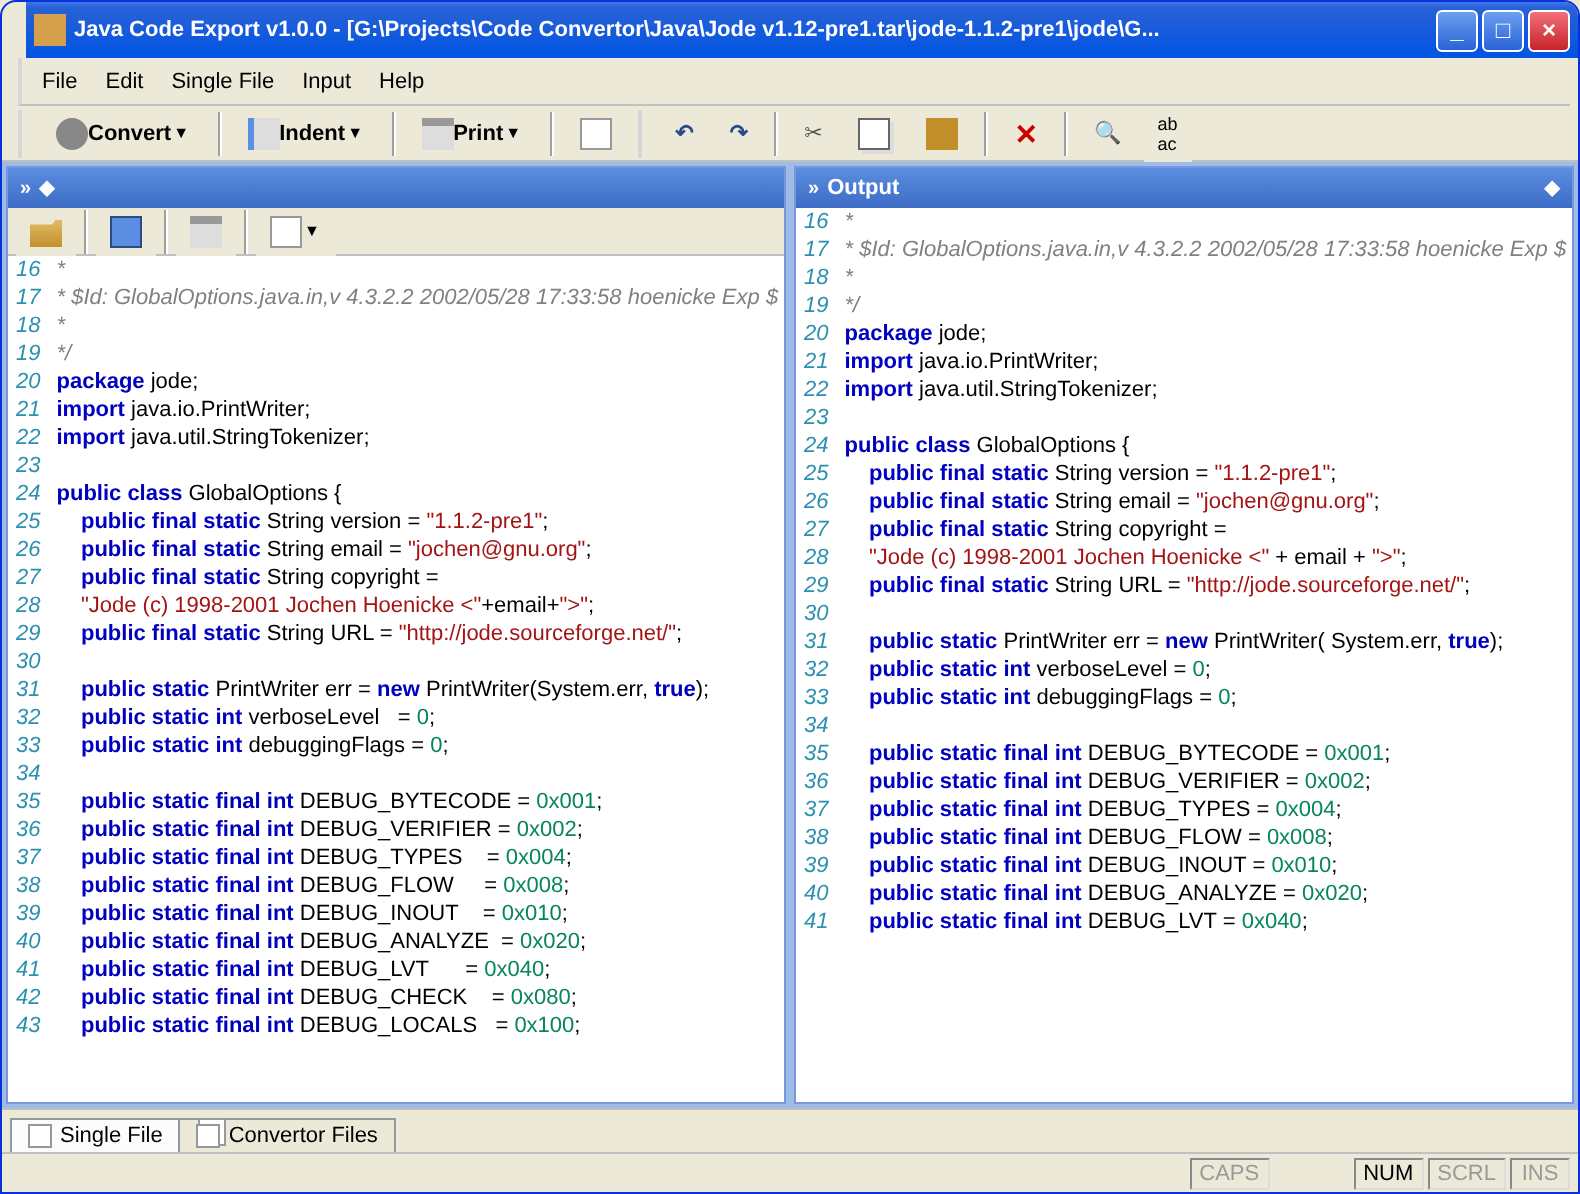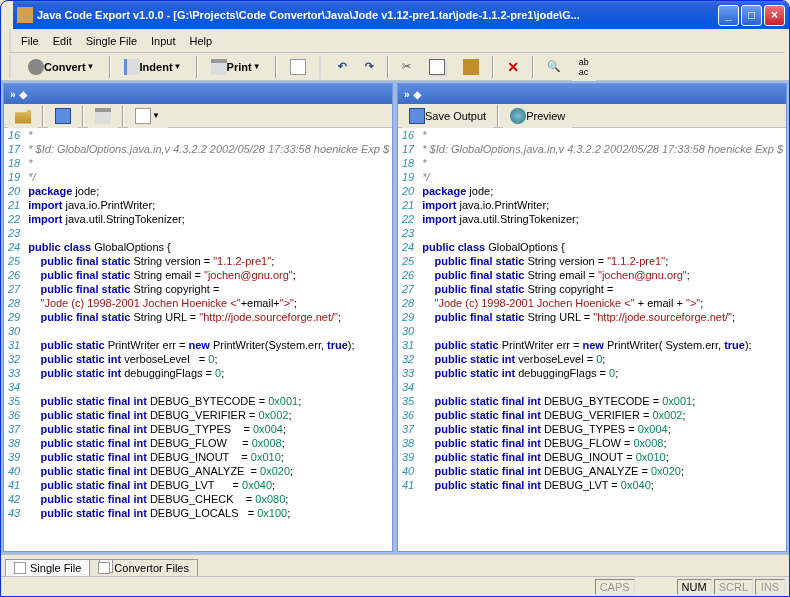--- a/index.html
+++ b/index.html
@@ -180,32 +180,22 @@
     <span class="kw">public static final int</span> DEBUG_LVT      = <span class="num">0x040</span>;
     <span class="kw">public static final int</span> DEBUG_CHECK    = <span class="num">0x080</span>;
     <span class="kw">public static final int</span> DEBUG_LOCALS   = <span class="num">0x100</span>;</div>
 
       </div>
     </div>
 
     <div class="panel">
       <div class="panel-head">
         <span class="ph-icon">»</span>
+        <span class="ph-text">Output</span>
         <span class="ph-icon">◆</span>
-      </div>
-      <div class="panel-tb">
-        <div class="tbtn">
-            <span class="ico ico-save"></span>
-            <span>Save Output</span>
-          </div>
-        <div class="sep"></div>
-        <div class="tbtn">
-            <span class="ico ico-globe"></span>
-            <span>Preview</span>
-          </div>
       </div>
       <div class="editor">
         <div class="gutter" id="output-gutter">16<br>17<br>18<br>19<br>20<br>21<br>22<br>23<br>24<br>25<br>26<br>27<br>28<br>29<br>30<br>31<br>32<br>33<br>34<br>35<br>36<br>37<br>38<br>39<br>40<br>41</div>
         <div class="code" id="output-code"><span class="cm">*</span>
 <span class="cm">* $Id: GlobalOptions.java.in,v 4.3.2.2 2002/05/28 17:33:58 hoenicke Exp $</span>
 <span class="cm">*</span>
 <span class="cm">*/</span>
 <span class="kw">package</span> jode;
 <span class="kw">import</span> java.io.PrintWriter;
 <span class="kw">import</span> java.util.StringTokenizer;

